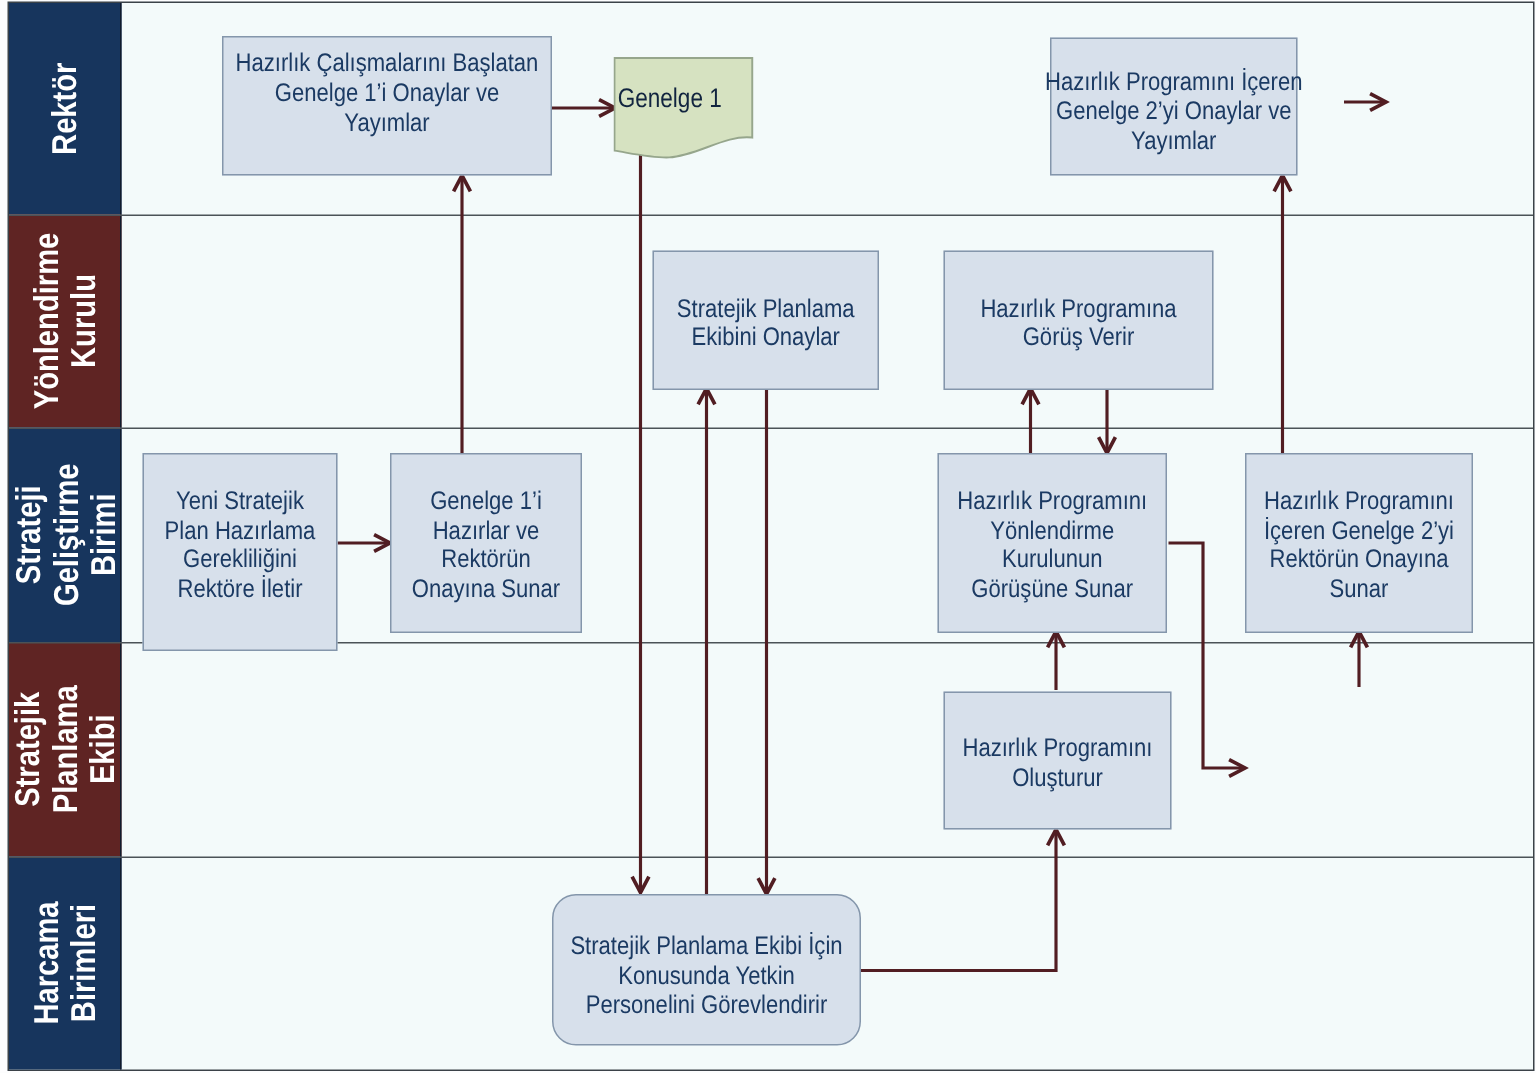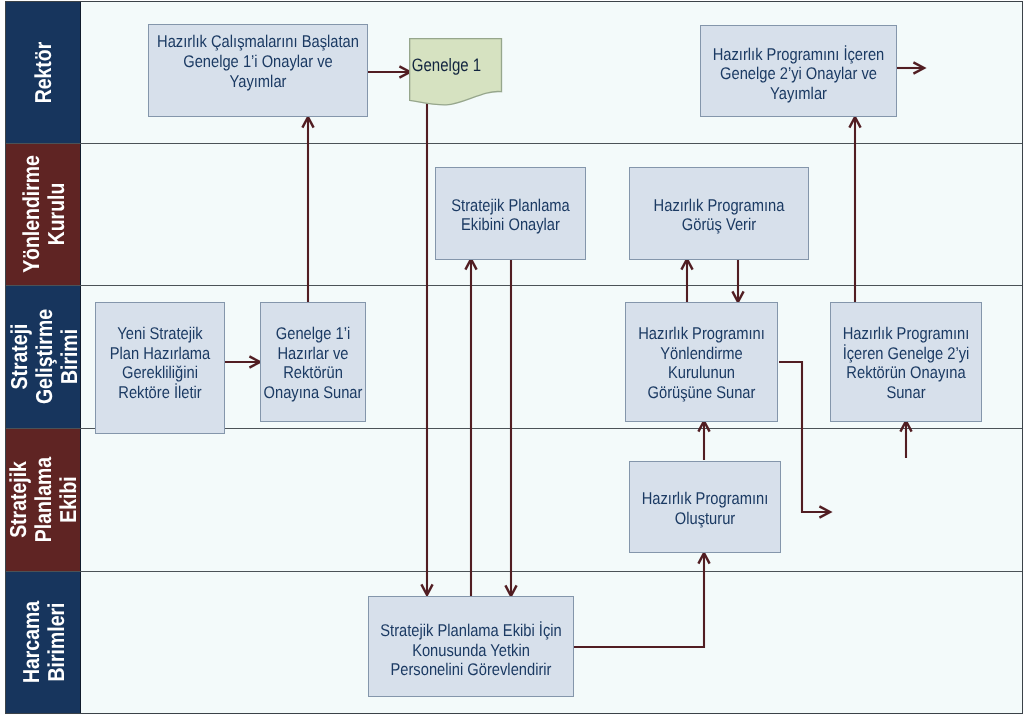--- a/index.html
+++ b/index.html
@@ -139,40 +139,40 @@
         <div class="pbox-txt" style="top: 7.4px;">Hazırlık Çalışmalarını Başlatan
 Genelge 1’i Onaylar ve
 Yayımlar</div>
       </div>
       <div class="docwrap" style="left: 409px; top: 38px; width: 75px; height: 77px;">
         <svg width="95" height="79">
           <path d="M0.65 0.65 H92.5 V53.7 C 74.4 51.6 55.8 66 37.2 66.9 C 26.505 67.4 14.88 64.8 0.65 62.4 Z" fill="#D6E2C1" stroke="#96A68C" stroke-width="1.3" stroke-linejoin="miter"></path>
         </svg>
         <div class="doctext" style="top: 17px;">Genelge 1</div>
       </div>
-      <div class="pbox" style="left: 700px; top: 25px; width: 197px; height: 92px;">
+      <div class="pbox" style="left: 700px; top: 25px; width: 165px; height: 92px;">
         <div class="pbox-txt" style="top: 18.6px;">Hazırlık Programını İçeren
 Genelge 2’yi Onaylar ve
 Yayımlar</div>
       </div>
       <div class="pbox" style="left: 435px; top: 167px; width: 151px; height: 93px;">
         <div class="pbox-txt" style="top: 27.8px;">Stratejik Planlama
 Ekibini Onaylar</div>
       </div>
       <div class="pbox" style="left: 629px; top: 167px; width: 180px; height: 93px;">
         <div class="pbox-txt" style="top: 27.8px;">Hazırlık Programına
 Görüş Verir</div>
       </div>
       <div class="pbox" style="left: 95px; top: 302px; width: 130px; height: 132px;">
         <div class="pbox-txt" style="top: 21.3px;">Yeni Stratejik
 Plan Hazırlama
 Gerekliliğini
 Rektöre İletir</div>
       </div>
-      <div class="pbox" style="left: 260px; top: 302px; width: 106px; height: 120px;">
+      <div class="pbox" style="left: 260px; top: 302px; width: 128px; height: 120px;">
         <div class="pbox-txt" style="top: 21.3px;">Genelge 1’i
 Hazırlar ve
 Rektörün
 Onayına Sunar</div>
       </div>
       <div class="pbox" style="left: 625px; top: 302px; width: 153px; height: 120px;">
         <div class="pbox-txt" style="top: 21.3px;">Hazırlık Programını
 Yönlendirme
 Kurulunun
 Görüşüne Sunar</div>
@@ -180,19 +180,19 @@
       <div class="pbox" style="left: 830px; top: 302px; width: 152px; height: 120px;">
         <div class="pbox-txt" style="top: 21.3px;">Hazırlık Programını
 İçeren Genelge 2’yi
 Rektörün Onayına
 Sunar</div>
       </div>
       <div class="pbox" style="left: 629px; top: 461px; width: 152px; height: 92px;">
         <div class="pbox-txt" style="top: 27.1px;">Hazırlık Programını
 Oluşturur</div>
       </div>
-      <div class="pbox" style="left: 368px; top: 596px; width: 206px; height: 101px;">
+      <div class="pbox" style="left: 368px; top: 596px; width: 206px; height: 101px; border-radius: 16px;">
         <div class="pbox-txt" style="top: 24.1px;">Stratejik Planlama Ekibi İçin
 Konusunda Yetkin
 Personelini Görevlendirir</div>
       </div>
     </div>
 </div>
 
 </body></html>

